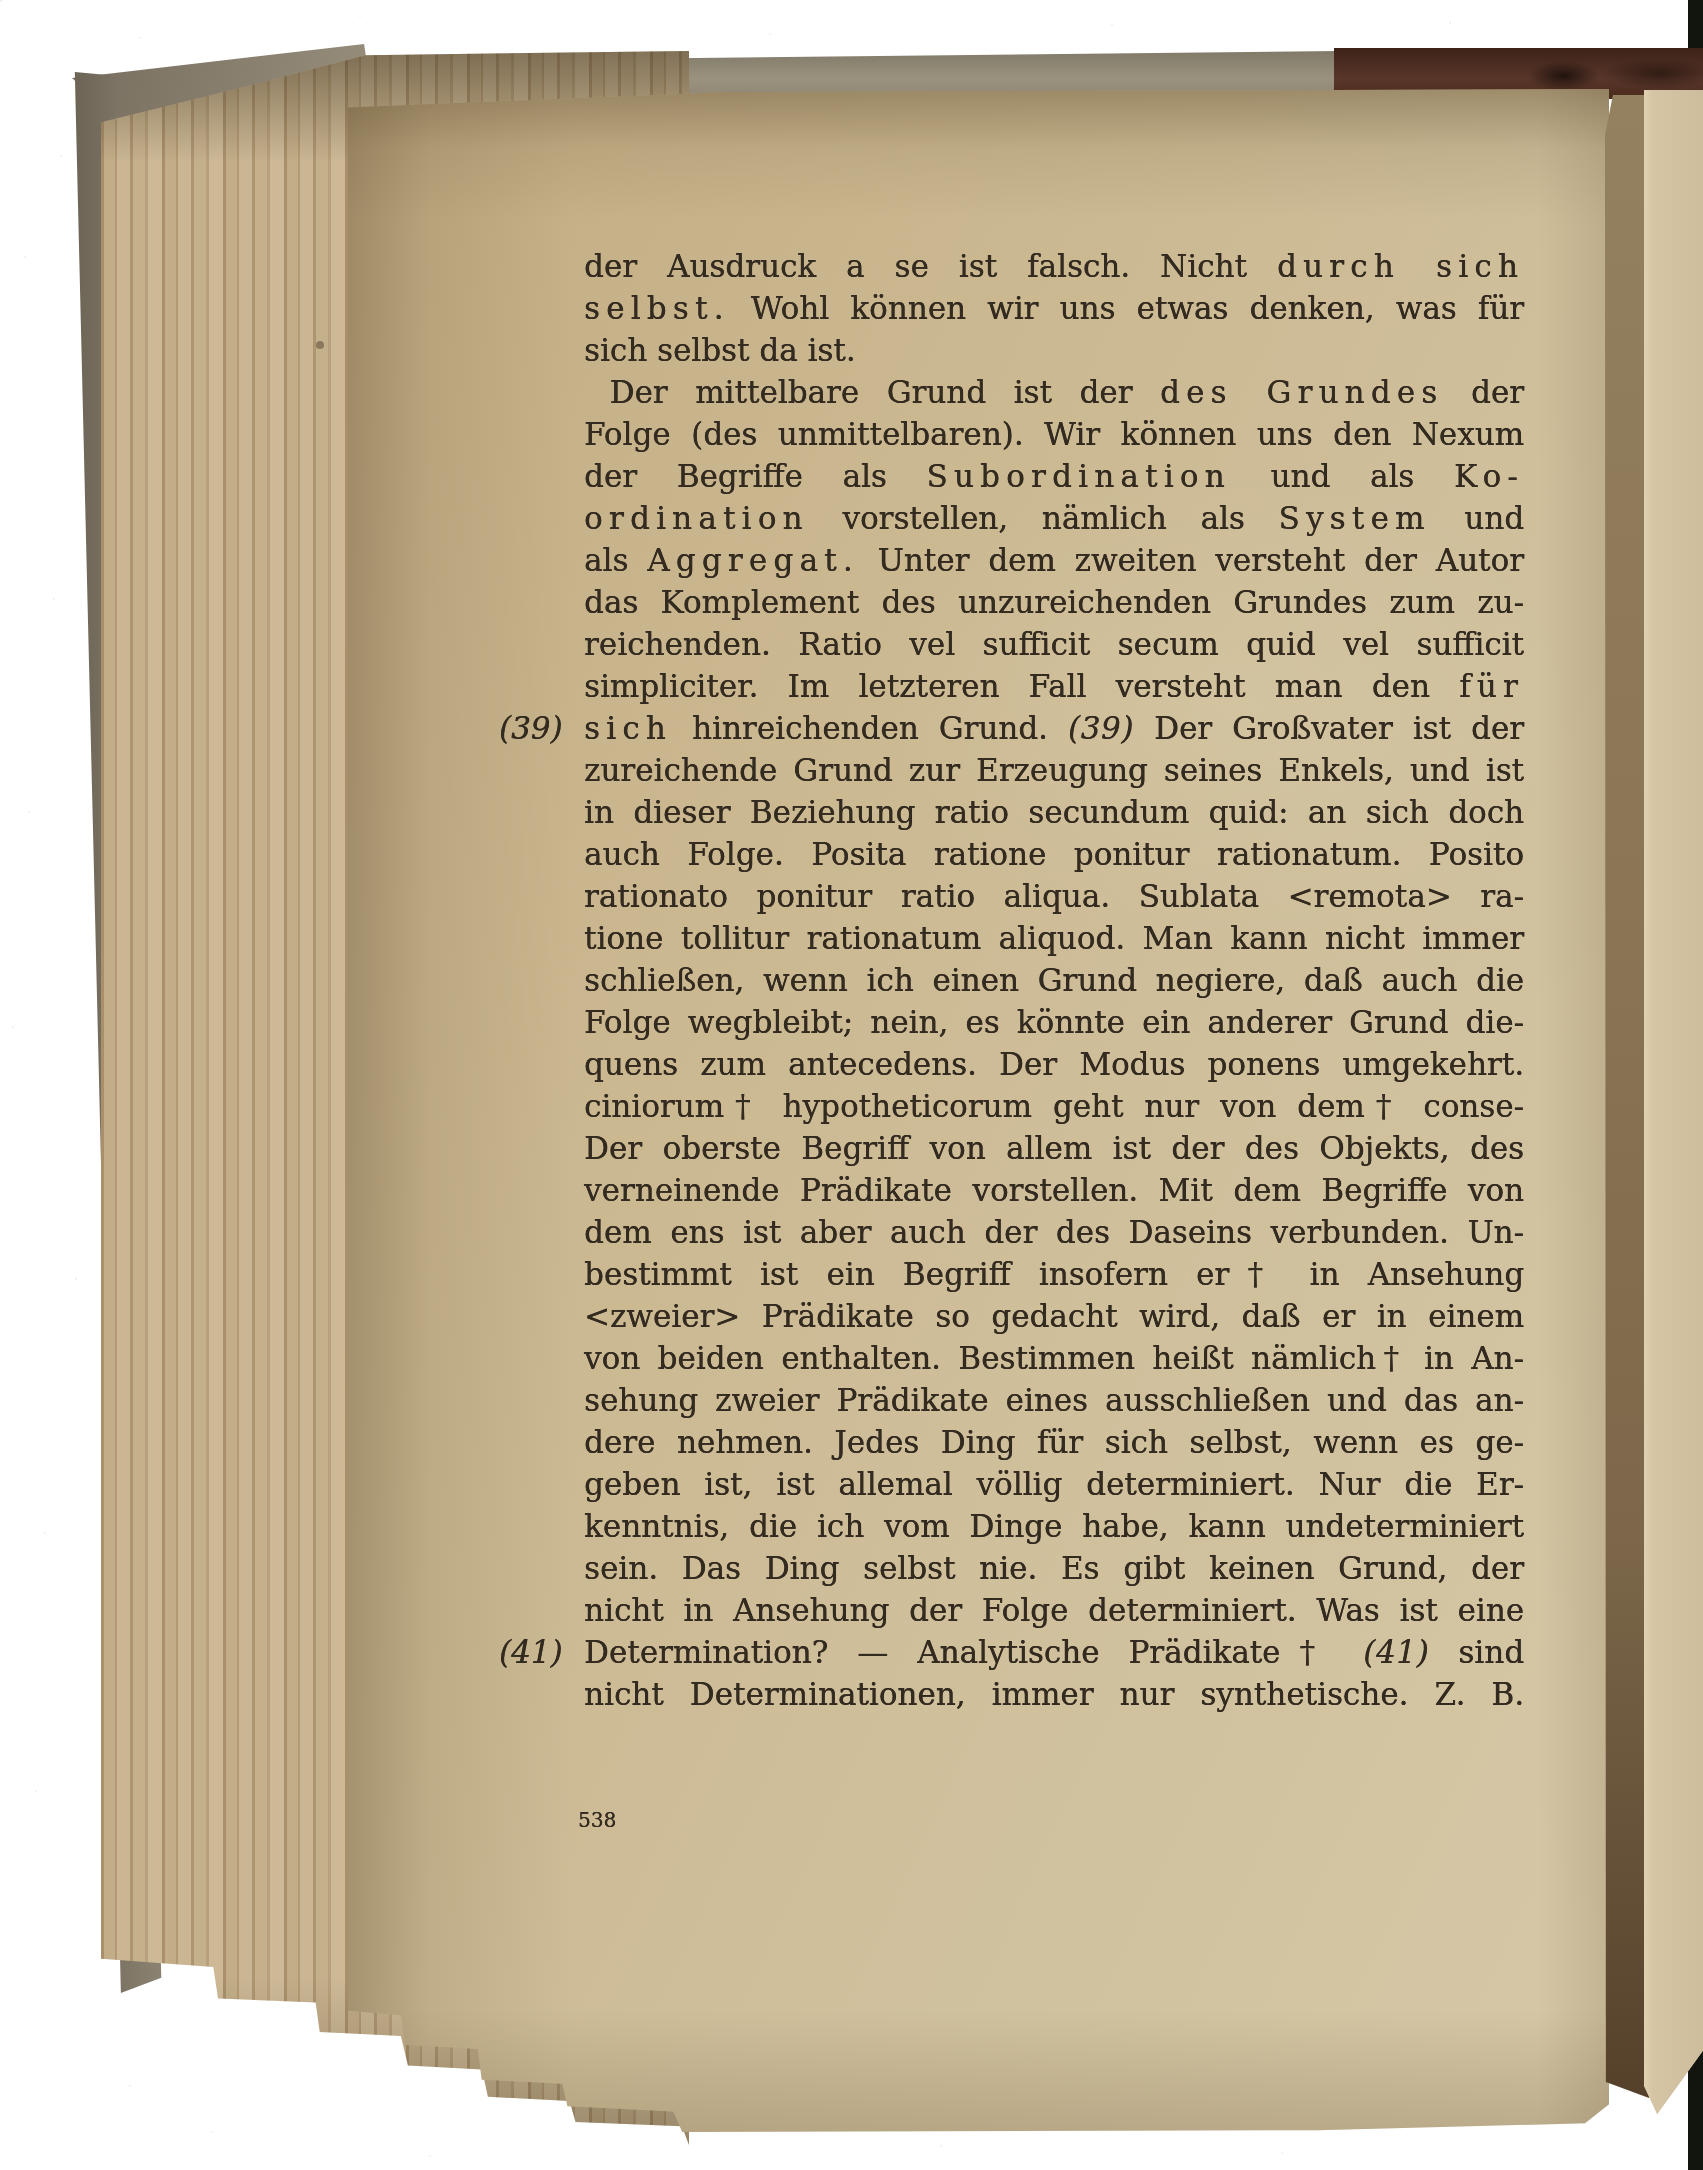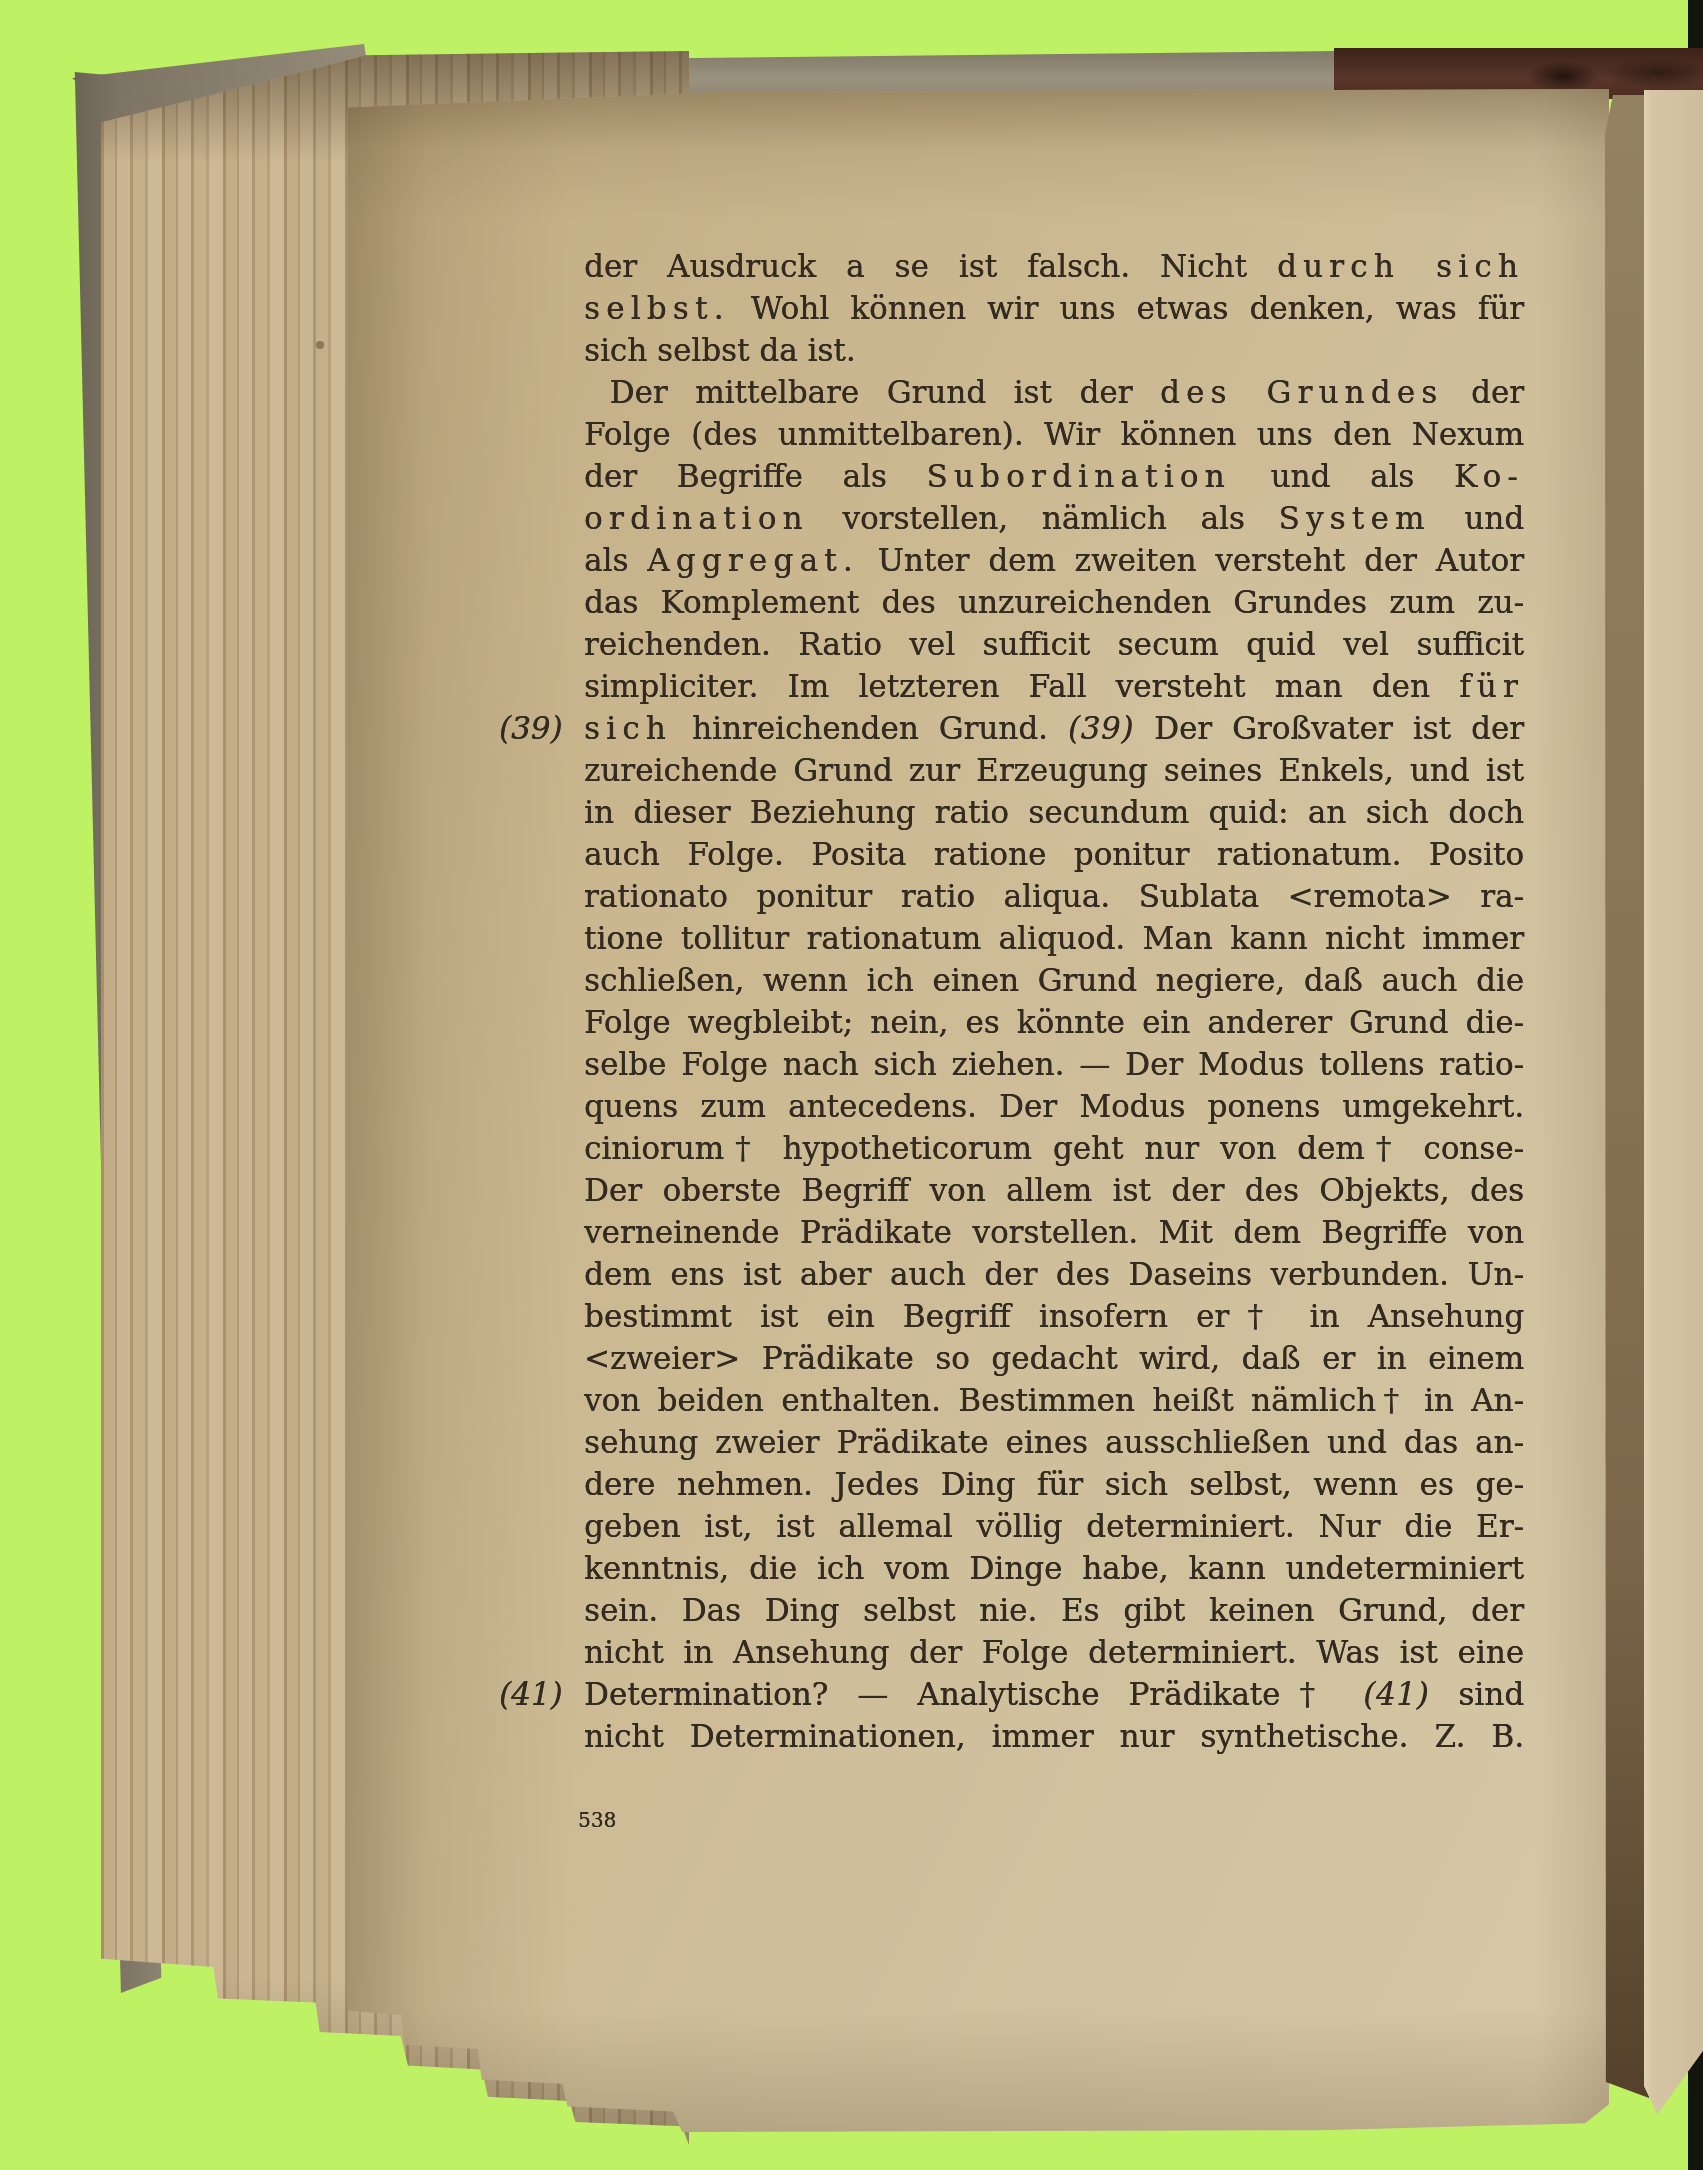--- a/index.html
+++ b/index.html
@@ -1,18 +1,18 @@
 <!DOCTYPE html>
 <html style="font-size:13.6px"><head>
 <meta charset="utf-8">
 <style>
   html,body{margin:0;padding:0;}
   body{width:1704px;height:2170px;overflow:hidden;background:#11150e;
        font-family:"DejaVu Serif","Liberation Serif",serif;}
-  #canvas{position:relative;width:1688px;height:2170px;background:#bef264;}
+  #canvas{position:relative;width:1688px;height:2170px;background:#ffffff;}
 
   
   .specks{position:absolute;left:0;top:0;width:1.7px;height:1.7px;border-radius:50%;
     background:rgba(205,212,185,.40);
     box-shadow: 24px 256px 0 rgba(205,212,185,.30), 53px 598px 0 rgba(205,212,185,.28),
       75px 1278px 0 rgba(205,212,185,.30), 35px 1790px 0 rgba(205,212,185,.26),
       12px 1026px 0 rgba(205,212,185,.30), 60px 155px 0 rgba(205,212,185,.25),
       1111px 24px 0 rgba(205,212,185,.30), 769px 33px 0 rgba(205,212,185,.26),
       1449px 22px 0 rgba(205,212,185,.30), 359px 15.3px 0 rgba(205,212,185,.25),
       129px 2085px 0 rgba(205,212,185,.28), 429px 2155px 0 rgba(205,212,185,.25),
@@ -125,21 +125,20 @@
       <div class="line"><span>reichenden. Ratio vel sufficit secum quid vel sufficit</span></div>
       <div class="line"><span>simpliciter. Im letzteren Fall versteht man den </span><span class="sp">für</span></div>
       <div class="line"><span class="mnote">(39)</span><span class="sp">sich</span><span> hinreichenden Grund. </span><span class="it">(39)</span><span> Der Großvater ist der</span></div>
       <div class="line"><span>zureichende Grund zur Erzeugung seines Enkels, und ist</span></div>
       <div class="line"><span>in dieser Beziehung ratio secundum quid: an sich doch</span></div>
       <div class="line"><span>auch Folge. Posita ratione ponitur rationatum. Posito</span></div>
       <div class="line"><span>rationato ponitur ratio aliqua. Sublata &lt;remota&gt; ra-</span></div>
       <div class="line"><span>tione tollitur rationatum aliquod. Man kann nicht immer</span></div>
       <div class="line"><span>schließen, wenn ich einen Grund negiere, daß auch die</span></div>
       <div class="line"><span>Folge wegbleibt; nein, es könnte ein anderer Grund die-</span></div>
-      <div class="line"><span>selbe Folge nach sich ziehen. — Der Modus tollens ratio-</span></div>
       <div class="line"><span>quens zum antecedens. Der Modus ponens umgekehrt.</span></div>
       <div class="line"><span>ciniorum† hypotheticorum geht nur von dem† conse-</span></div>
       <div class="line"><span>Der oberste Begriff von allem ist der des Objekts, des</span></div>
       <div class="line"><span>verneinende Prädikate vorstellen. Mit dem Begriffe von</span></div>
       <div class="line"><span>dem ens ist aber auch der des Daseins verbunden. Un-</span></div>
       <div class="line"><span>bestimmt ist ein Begriff insofern er† in Ansehung</span></div>
       <div class="line"><span>&lt;zweier&gt; Prädikate so gedacht wird, daß er in einem</span></div>
       <div class="line"><span>von beiden enthalten. Bestimmen heißt nämlich† in An-</span></div>
       <div class="line"><span>sehung zweier Prädikate eines ausschließen und das an-</span></div>
       <div class="line"><span>dere nehmen. Jedes Ding für sich selbst, wenn es ge-</span></div>

